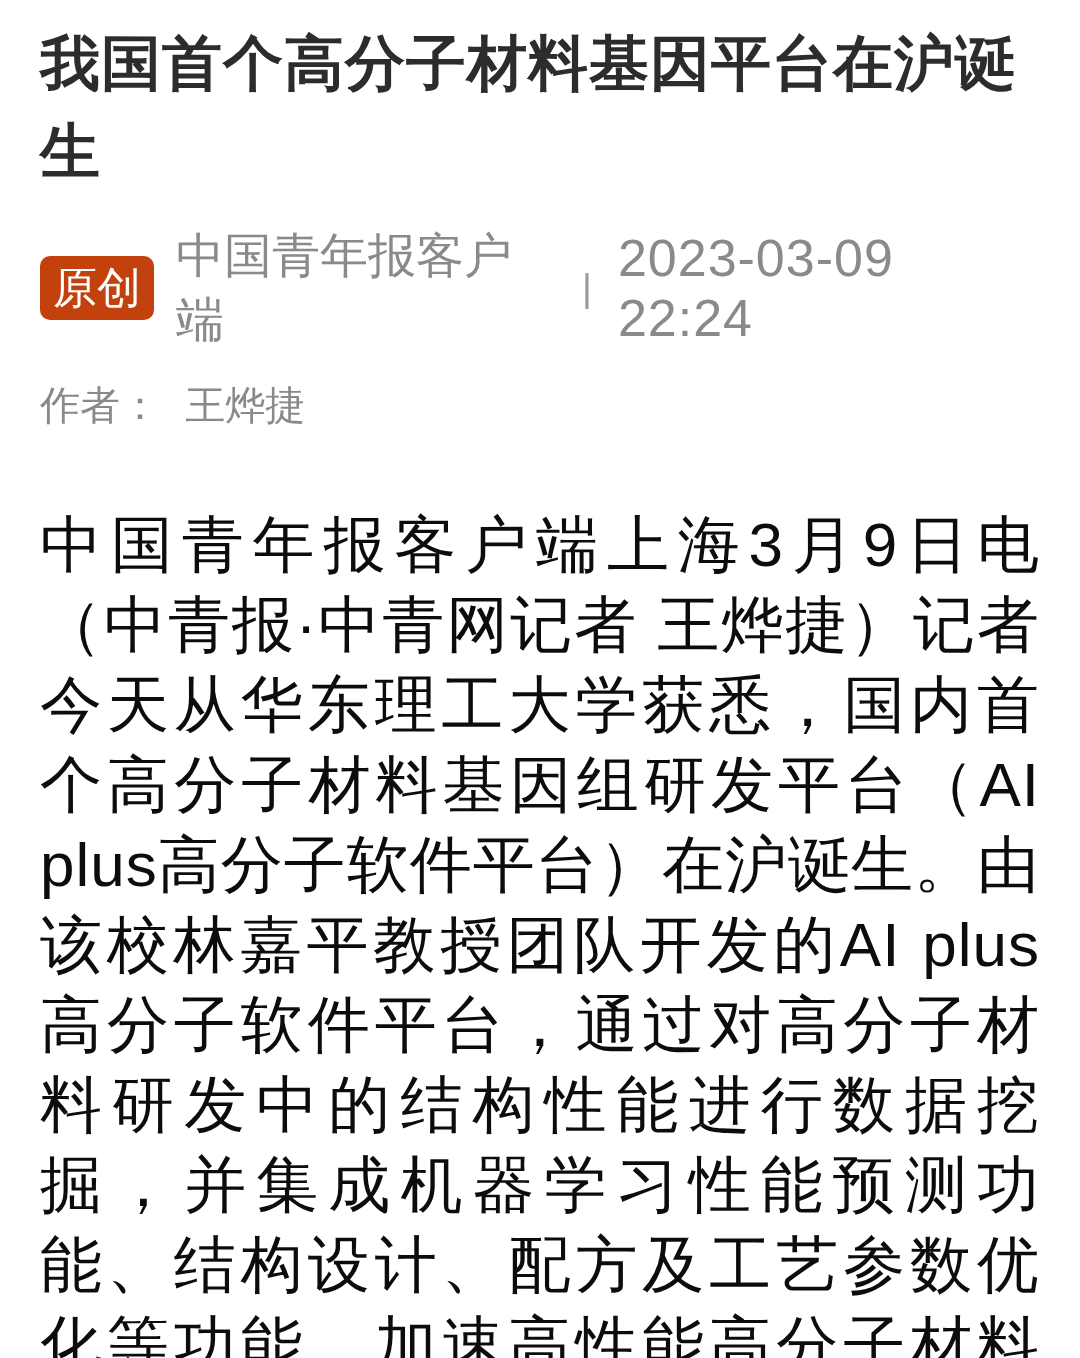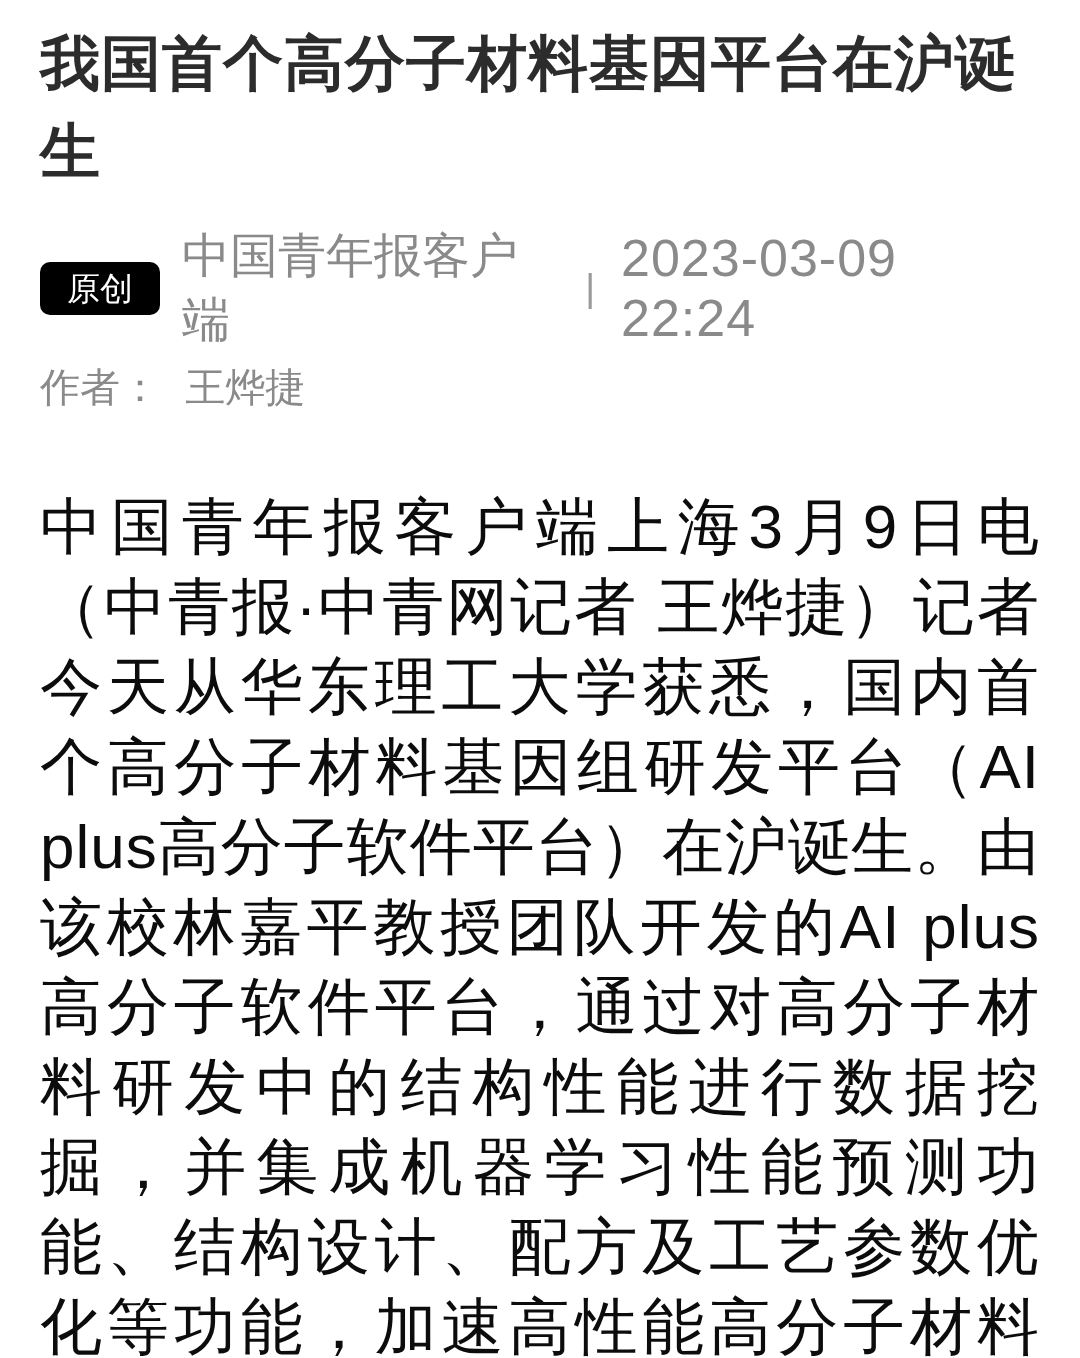--- a/index.html
+++ b/index.html
@@ -27,44 +27,44 @@
   .meta-row {
     margin-top: 28px;
     display: flex;
     align-items: center;
     gap: 22px;
   }
   .badge {
     display: inline-flex;
     align-items: center;
     justify-content: center;
-    background: #000000;
+    background: #c2410c;
     color: #ffffff;
-    font-size: 33px;
+    font-size: 44px;
     line-height: 1;
-    padding: 10px 27px;
+    padding: 10px 13px;
     border-radius: 10px;
     flex: 0 0 auto;
   }
   .source {
     font-size: 48px;
     color: #8a8a8a;
   }
   .sep {
     font-size: 38px;
     color: #9a9a9a;
     padding: 0 4px;
   }
   .datetime {
     font-size: 52px;
     color: #8a8a8a;
     letter-spacing: 1px;
   }
   .author-row {
-    margin-top: 8px;
+    margin-top: 26px;
     font-size: 40px;
     color: #8a8a8a;
   }
   .author-row .author-name { margin-left: 14px; }
   .body-text {
     margin-top: 72px;
     font-size: 62px;
     line-height: 80px;
     color: #0c0c0c;
     text-align: justify;

